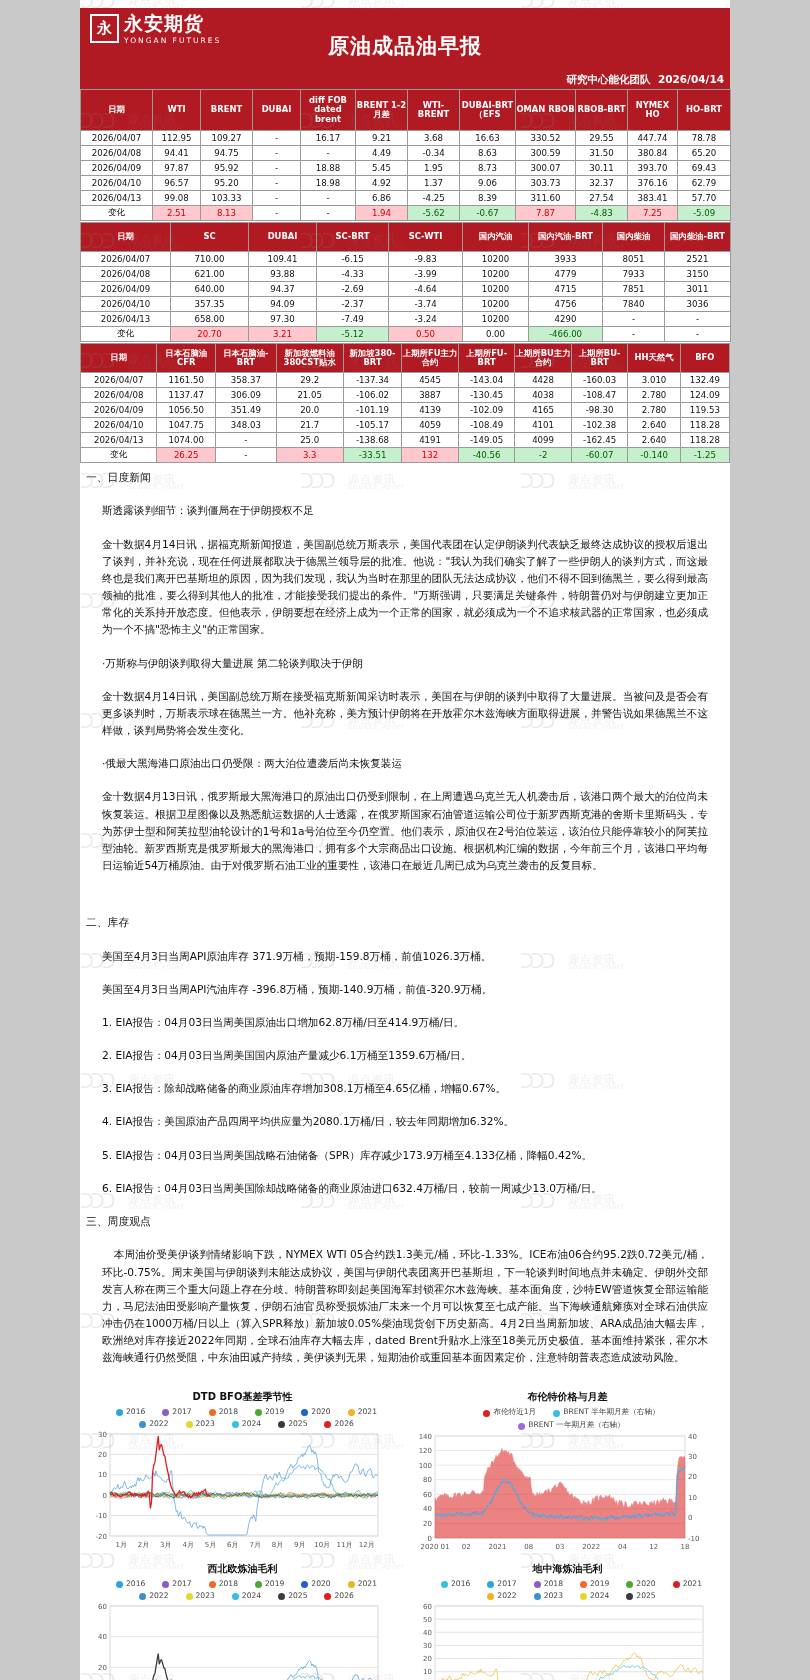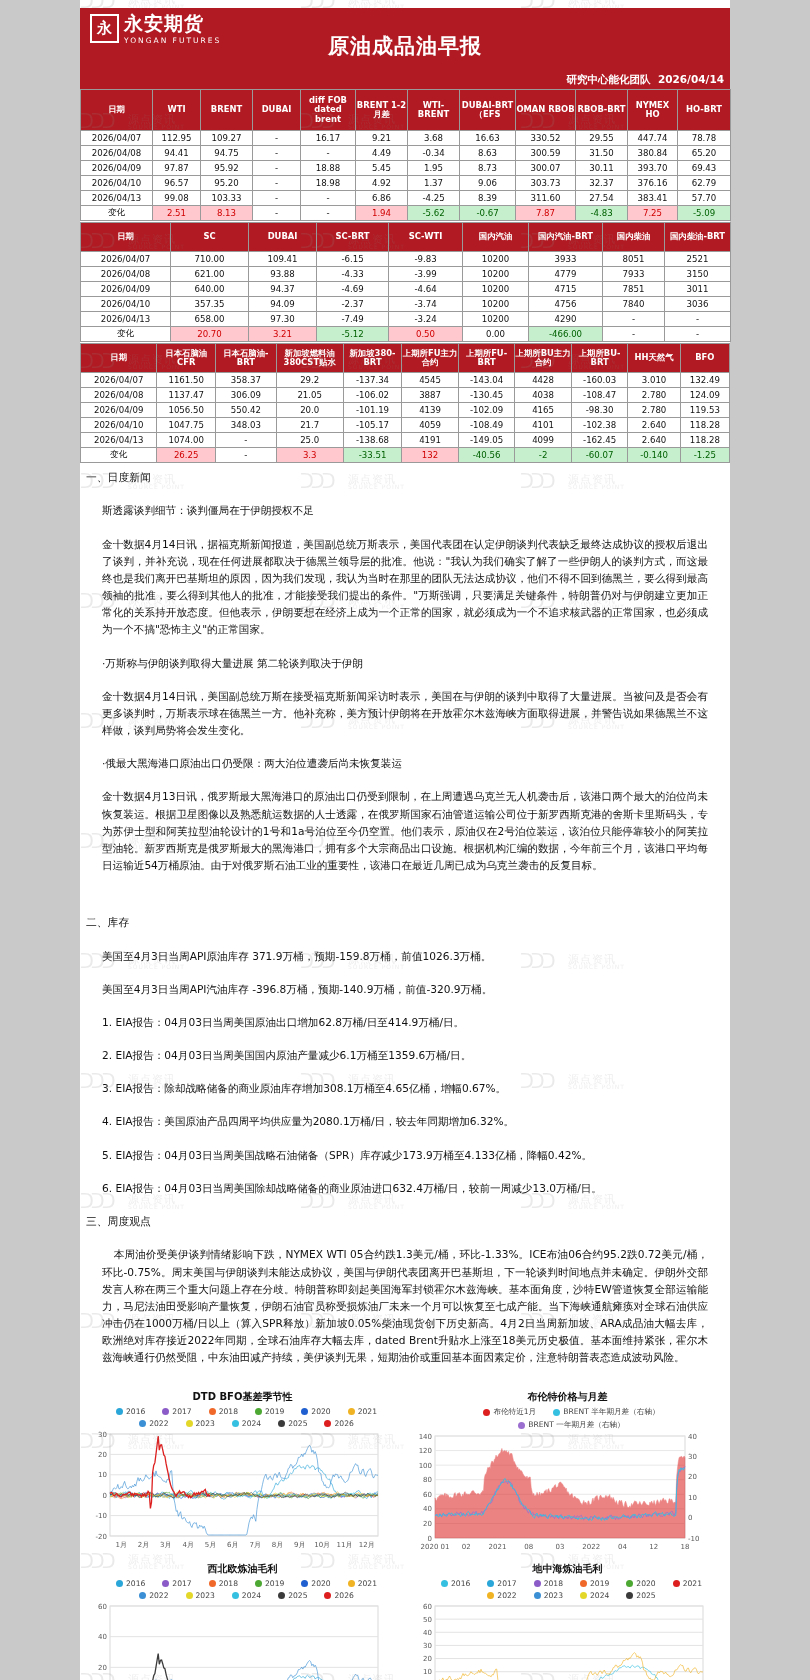--- a/index.html
+++ b/index.html
@@ -40,21 +40,21 @@
   .body p{margin:16px;text-align:justify;}
   .body .ind{text-indent:1.1em;}
   .spacer{height:22px;}
 
   
   .charts{padding:8px 4px 10px 4px;}
   .crow{display:flex;gap:8px;margin-bottom:10px;}
   .cbox{flex:1;}
   .ctitle{text-align:center;font-size:10px;font-weight:bold;color:#111;margin-bottom:3px;}
   .legend{display:flex;flex-wrap:wrap;justify-content:center;gap:3px 9px;font-size:7.6px;color:#444;margin-bottom:2px;padding:0 10px;}
-  .legend .li{display:flex;align-items:center;gap:3px;padding-left:8px;}
+  .legend .li{display:flex;align-items:flex-end;gap:3px;padding-left:8px;}
   .dot{width:7px;height:7px;border-radius:50%;display:inline-block;}
   .plot{position:relative;}
   svg{display:block;}
   .axlab{font-size:7px;fill:#595959;}
 </style>
 </head>
 <body>
 
 <div class="page">
   <div class="sheet">
@@ -238,21 +238,21 @@
             <td>-3.99</td>
             <td>10200</td>
             <td>4779</td>
             <td>7933</td>
             <td>3150</td>
           </tr>
           <tr>
             <td>2026/04/09</td>
             <td>640.00</td>
             <td>94.37</td>
-            <td>-4.69</td>
+            <td>-2.69</td>
             <td>-4.64</td>
             <td>10200</td>
             <td>4715</td>
             <td>7851</td>
             <td>3011</td>
           </tr>
           <tr>
             <td>2026/04/10</td>
             <td>357.35</td>
             <td>94.09</td>
@@ -340,21 +340,21 @@
             <td>3887</td>
             <td>-130.45</td>
             <td>4038</td>
             <td>-108.47</td>
             <td>2.780</td>
             <td>124.09</td>
           </tr>
           <tr>
             <td>2026/04/09</td>
             <td>1056.50</td>
-            <td>550.42</td>
+            <td>351.49</td>
             <td>20.0</td>
             <td>-101.19</td>
             <td>4139</td>
             <td>-102.09</td>
             <td>4165</td>
             <td>-98.30</td>
             <td>2.780</td>
             <td>119.53</td>
           </tr>
           <tr>

